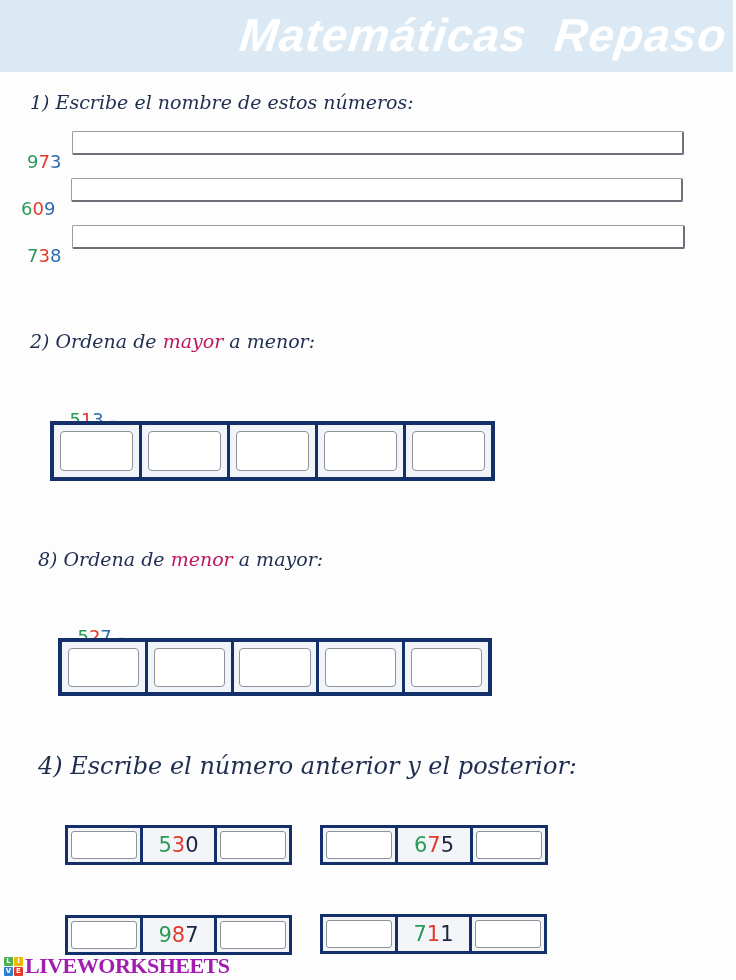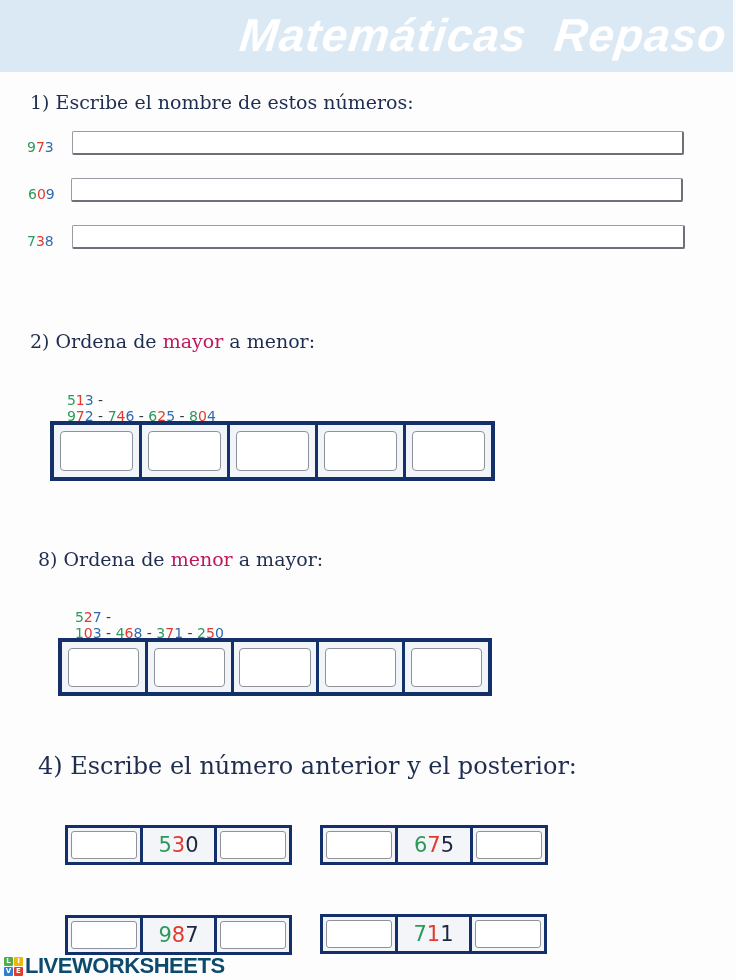--- a/index.html
+++ b/index.html
@@ -9,25 +9,25 @@
   }
   .header {
     position:absolute; left:0; top:0; width:733px; height:72px; background:#dbe9f5;
   }
   .header-title {
     position:absolute; right:6px; top:8px; font-family:"Liberation Sans", sans-serif;
     font-weight:bold; font-style:italic; font-size:46px; color:#ffffff; letter-spacing:1px;
     white-space:pre; transform:skewX(-6deg);
   }
   .q-heading {
-    position:absolute; font-family:"DejaVu Serif", serif; 
+    position:absolute; font-family:"DejaVu Serif", serif; font-style:italic;
     font-size:19px; color:#1f2d4f; white-space:pre;
   }
   .q-heading .accent { color:#be185d; }
-  .num { position:absolute; font-family:"DejaVu Sans", sans-serif; font-size:14px; white-space:pre; }
+  .num { position:absolute; font-family:"DejaVu Sans", sans-serif; font-size:18px; white-space:pre;margin-top:12px; }
   .d-g { color:#2b9a59; } .d-r { color:#e33a2c; } .d-b { color:#2e6cb0; } .d-k { color:#1d2740; }
   .sep { color:#333a4a; }
   .line-input {
     position:absolute; height:24px; border:1px solid #9a9ca3; border-bottom:2px solid #6d7079;
     border-right:2px solid #6d7079; border-radius:2px; background:#fff; box-sizing:border-box;
   }
   .order-frame {
     position:absolute; border:4px solid #13306a; display:flex; box-sizing:border-box; background:#f1f4f9;
   }
   .order-cell {
@@ -55,36 +55,36 @@
     position:absolute; left:4px; top:953px; display:flex; align-items:center;
   }
   .logo-grid {
     display:grid; grid-template-columns:9px 9px; grid-template-rows:9px 9px; gap:1px; margin-right:2px;
   }
   .logo-grid span {
     font-size:7px; font-weight:bold; color:#fff; display:flex; align-items:center; justify-content:center;
     font-family:"DejaVu Sans", sans-serif; border-radius:1px;
   }
   .logo-text {
-    font-family:Liberation Sans, sans-serif; font-weight:bold; font-size:22px; color:#0c4a6e; letter-spacing:-0.5px;
+    font-family:Liberation Serif, serif; font-weight:bold; font-size:22px; color:#a21caf; letter-spacing:-0.5px;
   }
 </style>
 </head>
 <body>
 
 <div class="header">
   <div class="header-title">Matemáticas  Repaso</div>
 </div>
 
 <div class="q-heading" style="left:30px; top:91px;">1) Escribe el nombre de estos números:</div>
 
 <div class="num" style="left:27px; top:139px;"><span class="d-g">9</span><span class="d-r">7</span><span class="d-b">3</span></div>
 <input class="line-input" style="left: 72px; top: 131px; width: 612px;" value="">
 
-<div class="num" style="left:28px; top:186px;"><span class="d-g">6</span><span class="d-r">0</span><span class="d-b">9</span></div>
+<div class="num" style="left:21px; top:186px;"><span class="d-g">6</span><span class="d-r">0</span><span class="d-b">9</span></div>
 <input class="line-input" style="left: 71px; top: 178px; width: 612px;" value="">
 
 <div class="num" style="left:27px; top:233px;"><span class="d-g">7</span><span class="d-r">3</span><span class="d-b">8</span></div>
 <input class="line-input" style="left: 72px; top: 225px; width: 613px;" value="">
 
 <div class="q-heading" style="left:30px; top:330px;"><span>2) Ordena de </span><span class="accent">mayor</span><span> a menor:</span></div>
 
 <div class="num" style="left:58px; top:376px;">
   <span><span class="d-g">5</span><span class="d-r">1</span><span class="d-b">3</span></span><span class="sep"> - </span>
   <span><span class="d-g">9</span><span class="d-r">7</span><span class="d-b">2</span></span><span class="sep"> - </span><span><span class="d-g">7</span><span class="d-r">4</span><span class="d-b">6</span></span><span class="sep"> - </span><span><span class="d-g">6</span><span class="d-r">2</span><span class="d-b">5</span></span><span class="sep"> - </span><span><span class="d-g">8</span><span class="d-r">0</span><span class="d-b">4</span></span>

